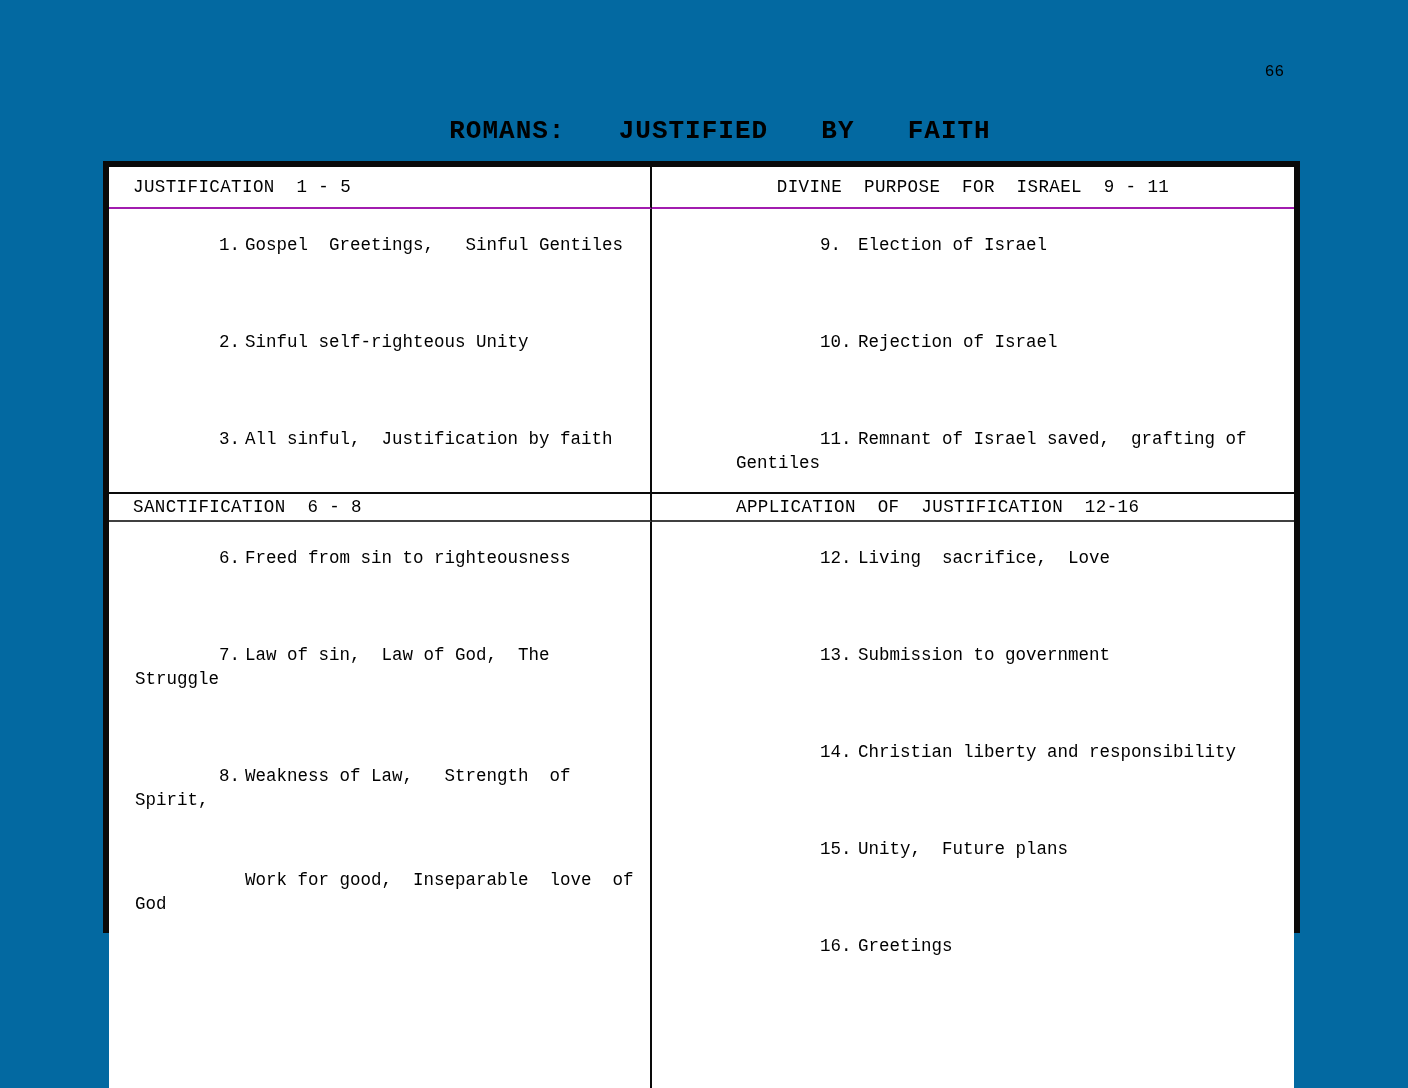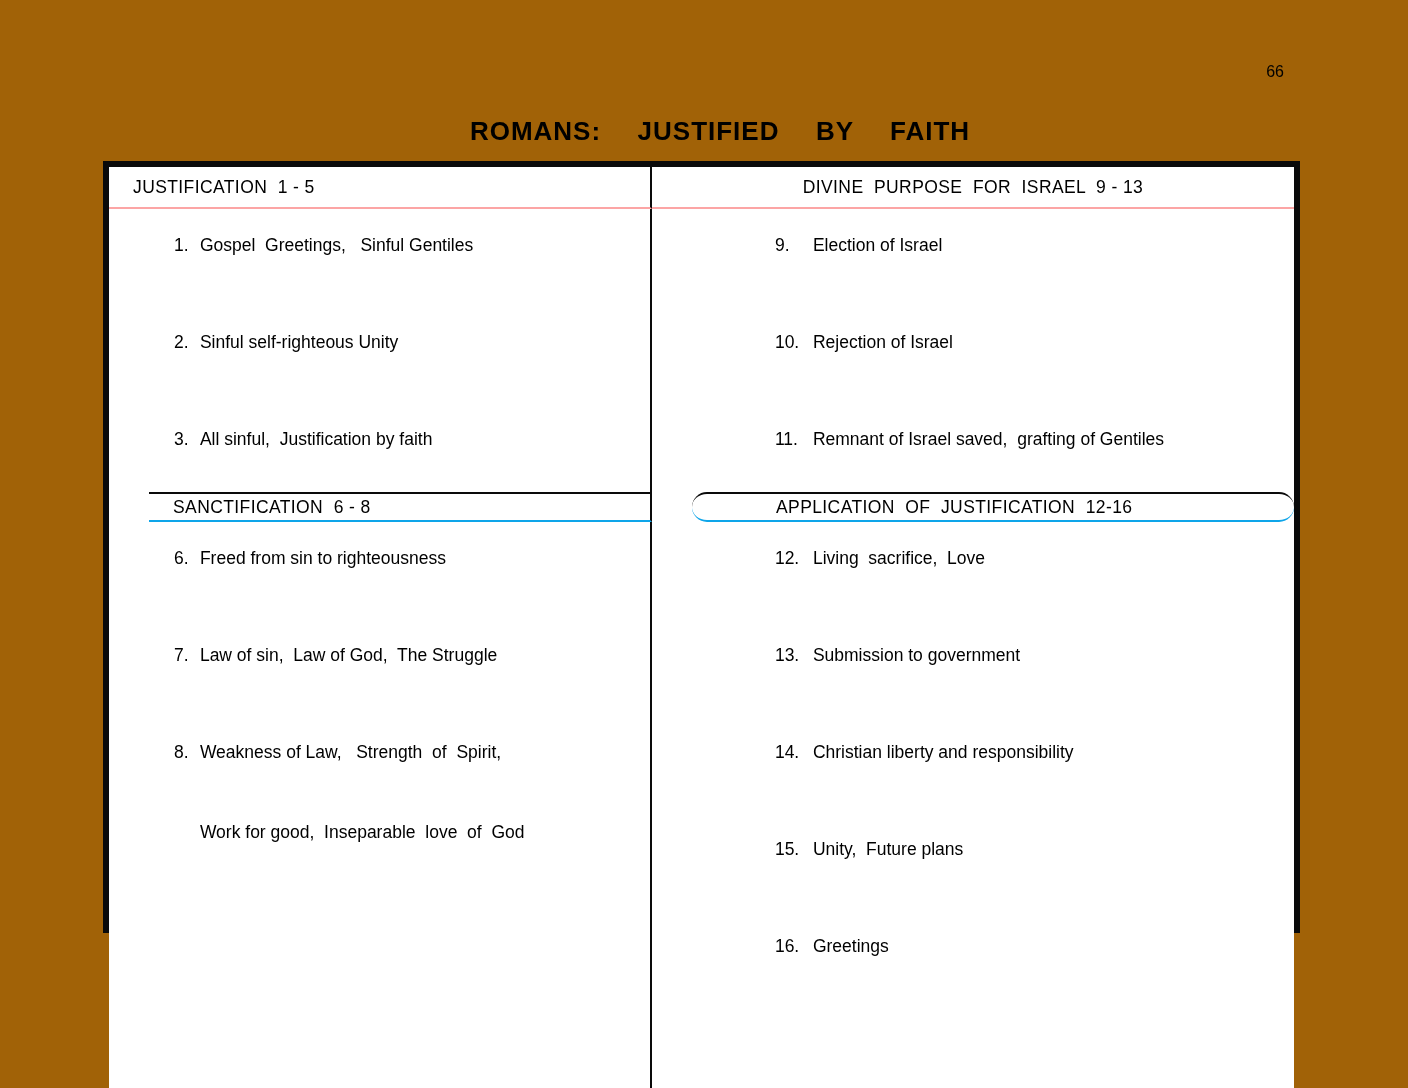--- a/index.html
+++ b/index.html
@@ -1,22 +1,22 @@
 <!DOCTYPE html>
 <html><head>
 <meta charset="utf-8">
 <style>
   * { margin:0; padding:0; box-sizing:border-box; }
   html,body { background:#ffffff; }
   .page {
     position:relative;
     width:1408px; height:1088px;
-    background:#a16207;
+    background:#0369a1;
     color:#000000;
-    font-family:Liberation Sans, sans-serif;
+    font-family:Liberation Mono, monospace;
     overflow:hidden;
   }
   .page-number {
     position:absolute;
     top:63px; right:124px;
     font-size:16px;
     white-space:pre-wrap;
   }
   .doc-title {
     position:absolute;
@@ -33,32 +33,32 @@
     left:103px; top:161px;
     width:1197px; height:772px;
     border:6px solid #0a0a0a;
     display:grid;
     grid-template-columns:543px 1fr;
     grid-template-rows:42px 283px 30px 1fr;
     background:#fff;
   }
   .cell { background:#fff; }
   .col-left { border-right:2px solid #0a0a0a; }
-  .hdr-row1 { border-bottom:2px solid #fca5a5; }
-  .hdr-row2 { border-top:2px solid #0a0a0a; border-bottom:2px solid #0ea5e9;margin-left:40px; }
+  .hdr-row1 { border-bottom:2px solid #a21caf; }
+  .hdr-row2 { border-top:2px solid #0a0a0a; border-bottom:2px solid #404040; }
   .hdr {
     display:flex;
     align-items:center;
     font-size:17.5px;
     letter-spacing:0.4px;
     white-space:pre-wrap;
   }
   .hdr.pad-left  { padding-left:24px; }
   .hdr.centered  { justify-content:center; }
-  .hdr.pad-right-col { padding-left:84px;border-radius:15px; }
+  .hdr.pad-right-col { padding-left:84px; }
   .content {
     font-size:17.5px;
     line-height:24px;
   }
   .content.left-col  { padding-left:26px; padding-right:14px; }
   .content.right-col { padding-left:84px; padding-right:20px; }
   .item { margin-bottom:25px; white-space:pre-wrap; }
   .item.tight { margin-bottom:8px; }
   .num { display:inline-block; white-space:pre-wrap; }
   .left-col  .num { width:26px; }
@@ -76,21 +76,21 @@
 
 <div class="page">
 
   <div class="page-number">66</div>
 
   <div class="doc-title">ROMANS:  JUSTIFIED  BY  FAITH</div>
 
   <div class="outline-table">
 
     <div class="cell col-left hdr-row1 hdr pad-left">JUSTIFICATION  1 - 5</div>
-    <div class="cell hdr-row1 hdr centered">DIVINE  PURPOSE  FOR  ISRAEL  9 - 13</div>
+    <div class="cell hdr-row1 hdr centered">DIVINE  PURPOSE  FOR  ISRAEL  9 - 11</div>
 
     <div class="cell col-left content left-col">
       <div class="item">
         <span class="num">1.</span><span class="txt">Gospel  Greetings,   Sinful Gentiles</span>
       </div>
       <div class="item">
         <span class="num">2.</span><span class="txt">Sinful self-righteous Unity</span>
       </div>
       <div class="item">
         <span class="num">3.</span><span class="txt">All sinful,  Justification by faith</span>

